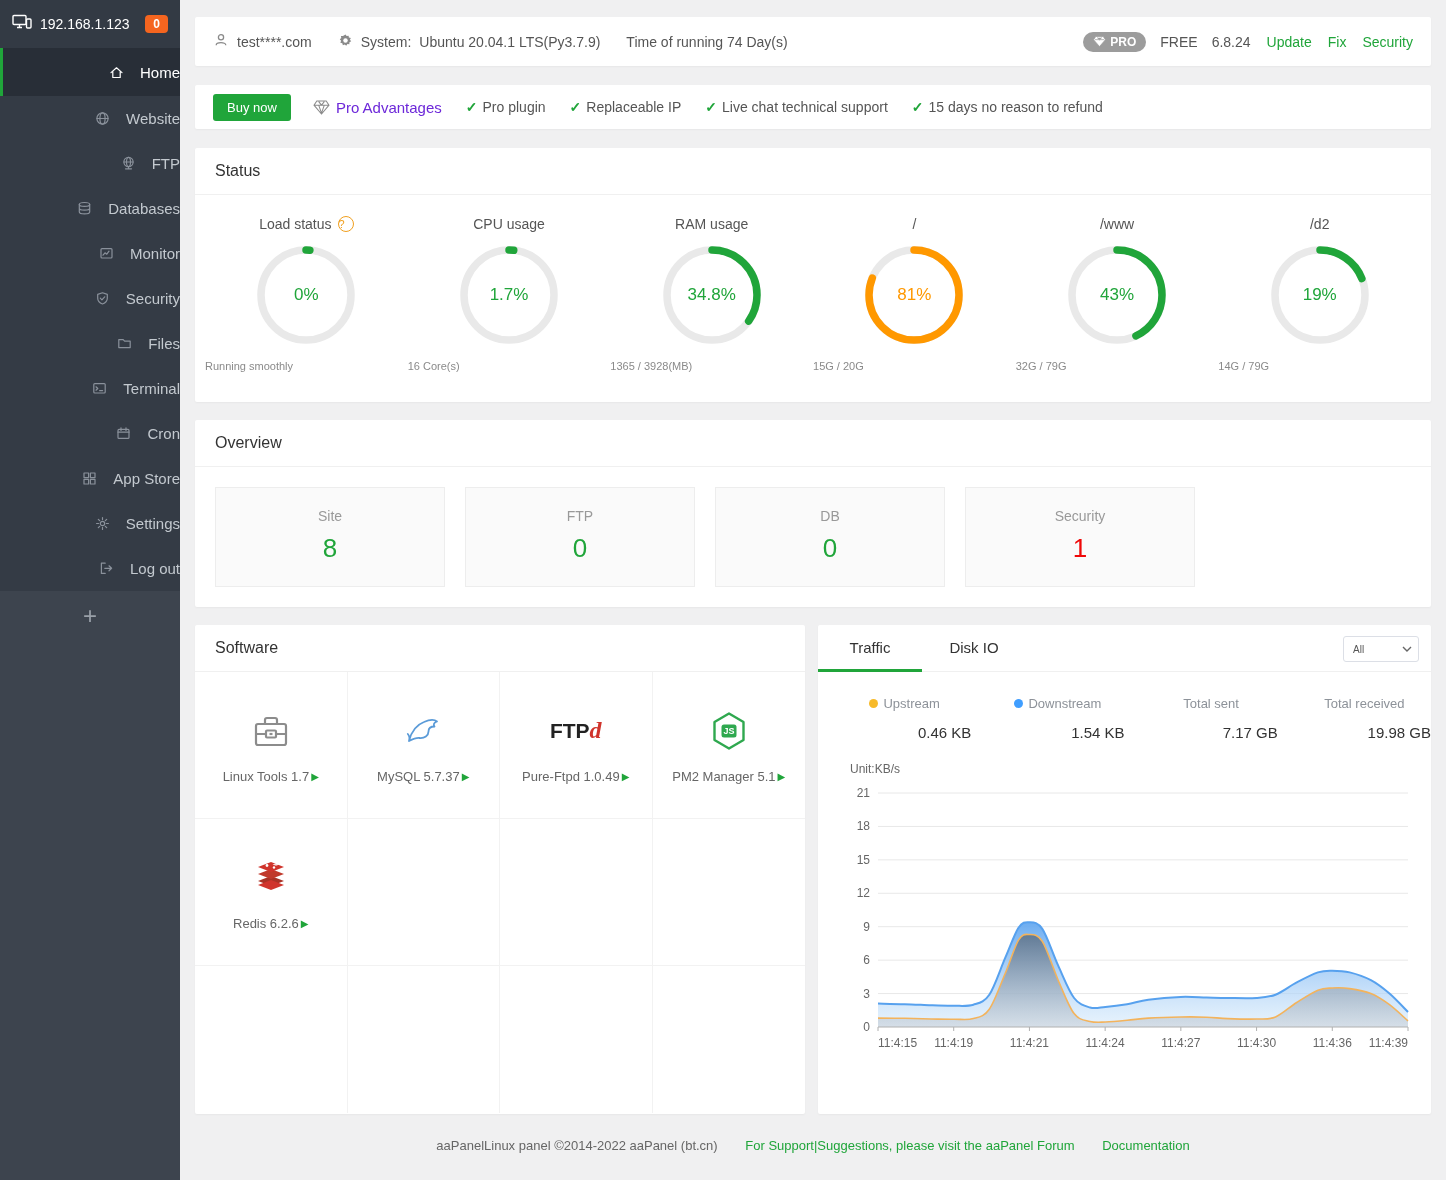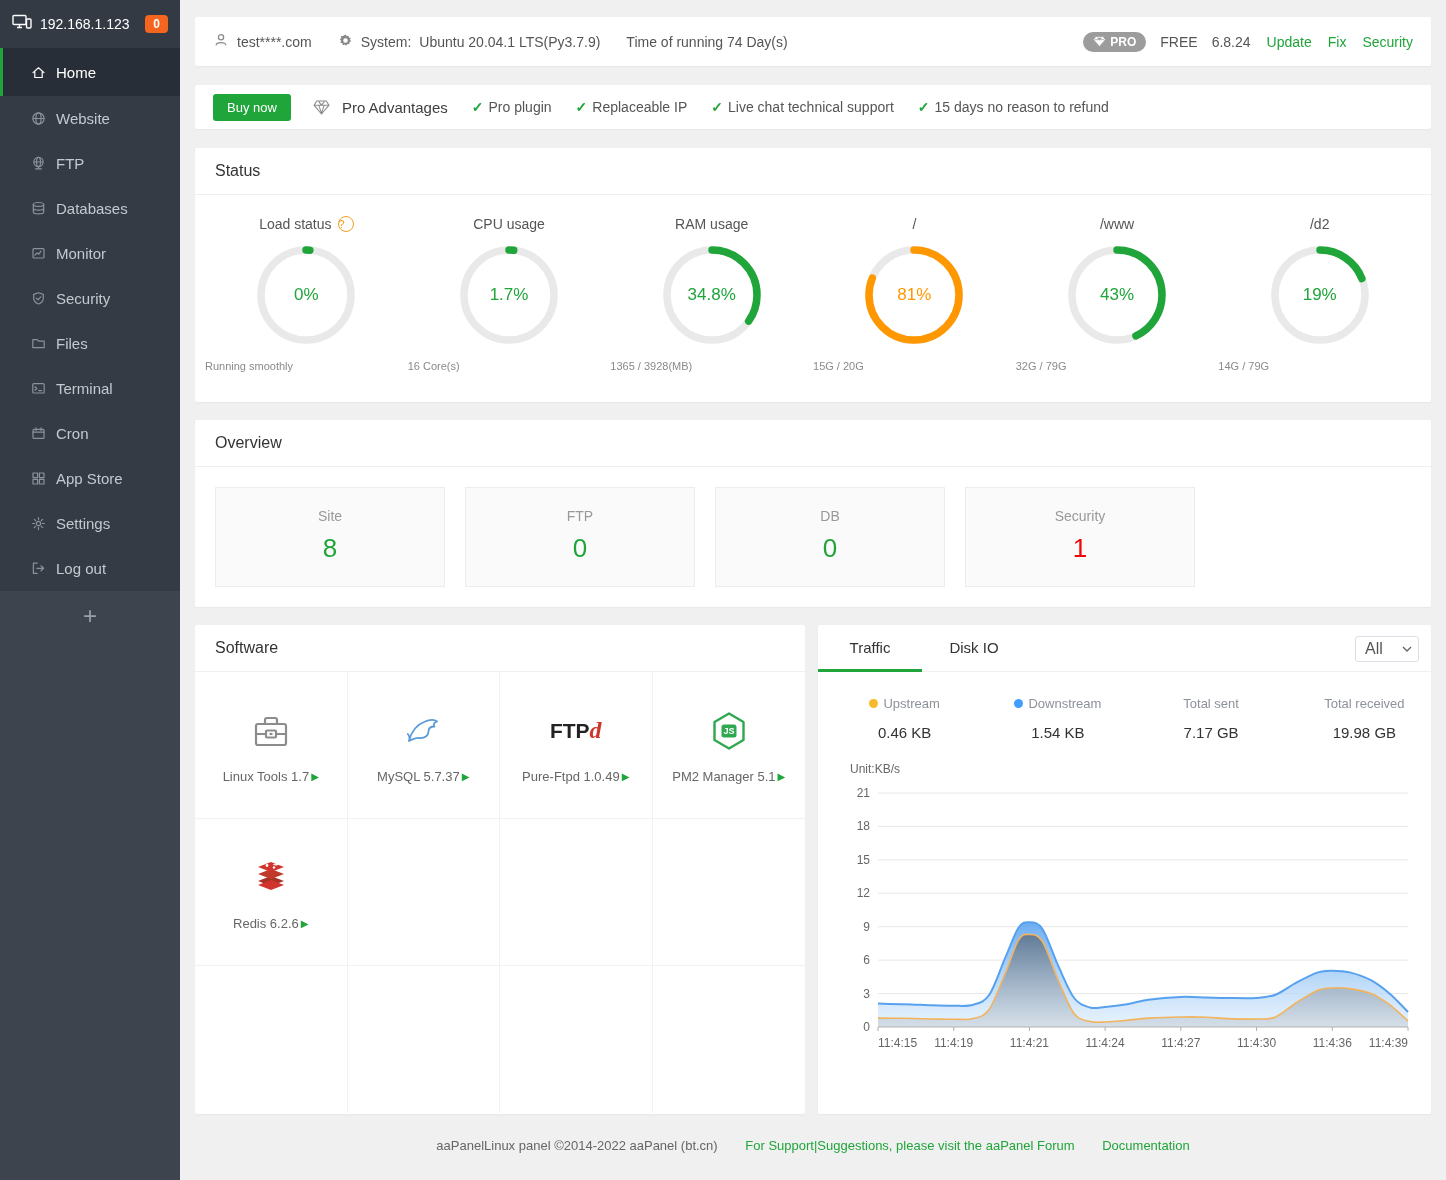--- a/index.html
+++ b/index.html
@@ -5,41 +5,41 @@
   * { box-sizing: border-box; margin: 0; padding: 0; }
   html,body { width:1446px; height:1180px; overflow:hidden; }
   body { font-family:"Liberation Sans", sans-serif; background:#f0f0f1; display:flex; }
 
   
   .sidebar { width:180px; height:1180px; background:#d946ef; flex:none; display:flex; flex-direction:column; }
   .side-top { height:48px; background:#333a44; display:flex; align-items:center; padding:0 12px; gap:8px; }
   .side-top .ip { color:#fff; font-size:14px; flex:1; }
   .badge { background:#f5651f; color:#fff; font-size:12px; font-weight:bold; border-radius:4px; padding:2px 8px; cursor:pointer; }
   .menu { background:#343b45; }
-  .menu-item { height:45px; display:flex; align-items:center; padding-left:30px; gap:9px; color:#c3c9cf; font-size:15px; cursor:pointer; }
+  .menu-item { height:45px; display:flex; align-items:center; padding-left:30px; gap:15px; color:#c3c9cf; font-size:15px; cursor:pointer;justify-content:flex-end; }
   .menu-item .mi-icon { width:17px; height:17px; display:flex; align-items:center; opacity:.75; }
   .menu-item.active { height:48px; background:#282e37; border-left:3px solid #20a53a; padding-left:27px; color:#fff; }
   .menu-item.active .mi-icon { opacity:1; }
   .side-bottom { flex:1; background:#3d444e; text-align:center; padding-top:8px; }
   .plus { color:#9aa0a8; font-size:24px; cursor:pointer; line-height:34px; }
 
   
   .main { flex:1; padding:17px 15px 0 15px; display:flex; flex-direction:column; }
   .card { background:#fff; border-radius:2px; box-shadow:0 1px 2px rgba(0,0,0,.04); }
   .card-head { height:47px; display:flex; align-items:center; padding:0 20px; border-bottom:1px solid #f0f0f0; font-size:16px; color:#333; }
 
   .top-bar { height:49px; display:flex; align-items:center; padding:0 18px; font-size:14px; color:#555; }
   .top-bar .grp { display:flex; align-items:center; gap:8px; margin-right:26px; }
   .top-bar .right { margin-left:auto; display:flex; align-items:center; gap:14px; }
   .pro-badge { background:#9c9c9c; color:#fff; font-size:12px; font-weight:bold; border-radius:10px; padding:3px 10px; display:flex; align-items:center; gap:4px; }
   .green-link { color:#20a53a; text-decoration:none; cursor:pointer; }
 
   .promo-bar { height:44px; margin-top:19px; display:flex; align-items:center; padding:0 18px; }
   .buy-btn { background:#20a53a; color:#fff; border:none; font-size:13px; padding:6px 14px; border-radius:3px; cursor:pointer; font-family:inherit; }
-  .adv { display:flex; align-items:center; gap:12px; color:#404040; font-size:15px; margin-left:22px; }
+  .adv { display:flex; align-items:center; gap:6px; color:#6d28d9; font-size:15px; margin-left:22px; }
   .feat { display:flex; align-items:center; gap:5px; color:#555; font-size:14px; margin-left:24px; }
   .check { color:#20a53a; font-weight:bold; font-size:14px; }
 
   .status-card { margin-top:19px; }
   .gauges { display:flex; padding:18px 10px 30px 10px; }
   .gauge { flex:1; text-align:left; }
   .g-label { font-size:14px; color:#555; height:22px; display:flex; align-items:center; justify-content:center; gap:6px; }
   .g-ring { position:relative; width:104px; height:104px; margin:8px auto 0 auto; }
   .g-value { position:absolute; inset:0; display:flex; align-items:center; justify-content:center; font-size:17px; }
   .g-sub { font-size:11px; color:#8a8a8a; margin-top:13px; }
@@ -60,24 +60,24 @@
   .sw-ic { height:48px; display:flex; align-items:center; justify-content:flex-start; }
   .sw-name { font-size:13px; color:#666; margin-top:14px; display:flex; align-items:center; }
   .play { color:#20a53a; font-size:10px; margin-left:2px; }
   .ftpd-logo { font-size:21px; font-weight:bold; color:#222; letter-spacing:0; }
   .ftpd-logo i { color:#d0342c; font-family:"Liberation Serif", serif; font-size:24px; }
 
   .traffic-card { flex:1; height:489px; position:relative; }
   .t-head { height:47px; border-bottom:1px solid #f0f0f0; display:flex; }
   .tab { width:104px; text-align:center; line-height:45px; font-size:15px; color:#333; cursor:pointer; position:relative; }
   .tab.active::after { content:""; position:absolute; left:0; right:0; bottom:-1px; height:3px; background:#20a53a; }
-  .select-box { position:absolute; right:12px; top:11px; width:64px; height:26px; border:1px solid #dcdfe6; border-radius:3px; font-size:16px; color:#555; display:flex; align-items:center; padding:0 6px 0 9px; cursor:pointer; background:#fff; }
+  .select-box { position:absolute; right:12px; top:11px; width:76px; height:26px; border:1px solid #dcdfe6; border-radius:3px; font-size:10px; color:#555; display:flex; align-items:center; padding:0 6px 0 9px; cursor:pointer; background:#fff; }
   .select-box .sv { flex:1; }
   .t-stats { display:flex; margin-top:24px; }
-  .t-stat { flex:1; text-align:center;margin-left:20px; }
+  .t-stat { flex:1; text-align:right;margin-left:20px; }
   .t-lab { font-size:13px; color:#8d9299; display:flex; align-items:center; justify-content:center; gap:5px; }
   .dot { width:9px; height:9px; border-radius:50%; display:inline-block; }
   .t-val { font-size:15px; color:#333; margin-top:13px; }
   .chart-wrap { margin:16px 8px 0 14px; }
 
   .footer { text-align:center; padding:24px 0 18px 0; font-size:13px; color:#666; }
   .footer a { margin-left:24px; }
 </style>
 </head>
 <body>

